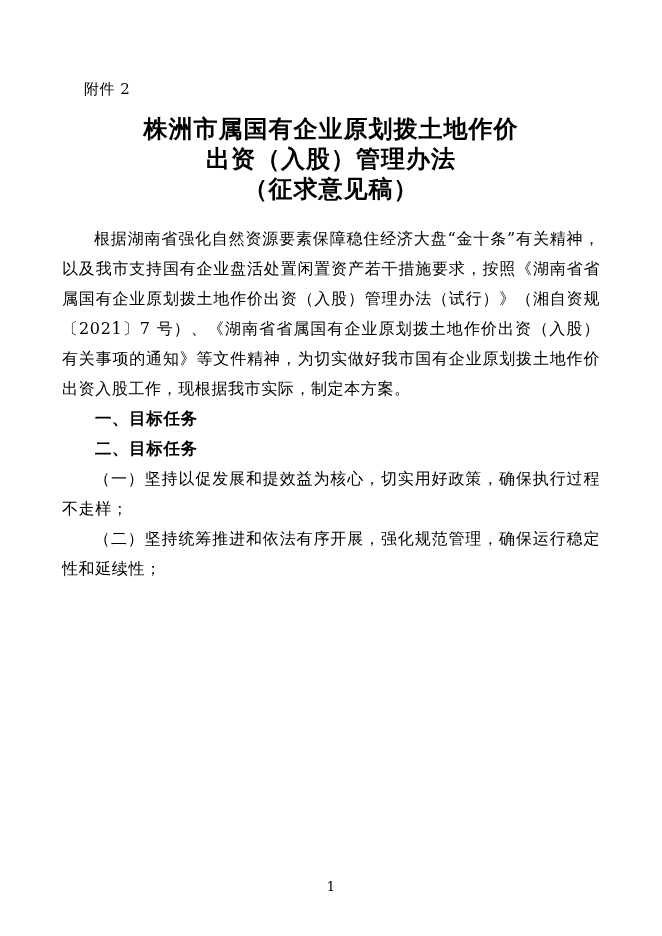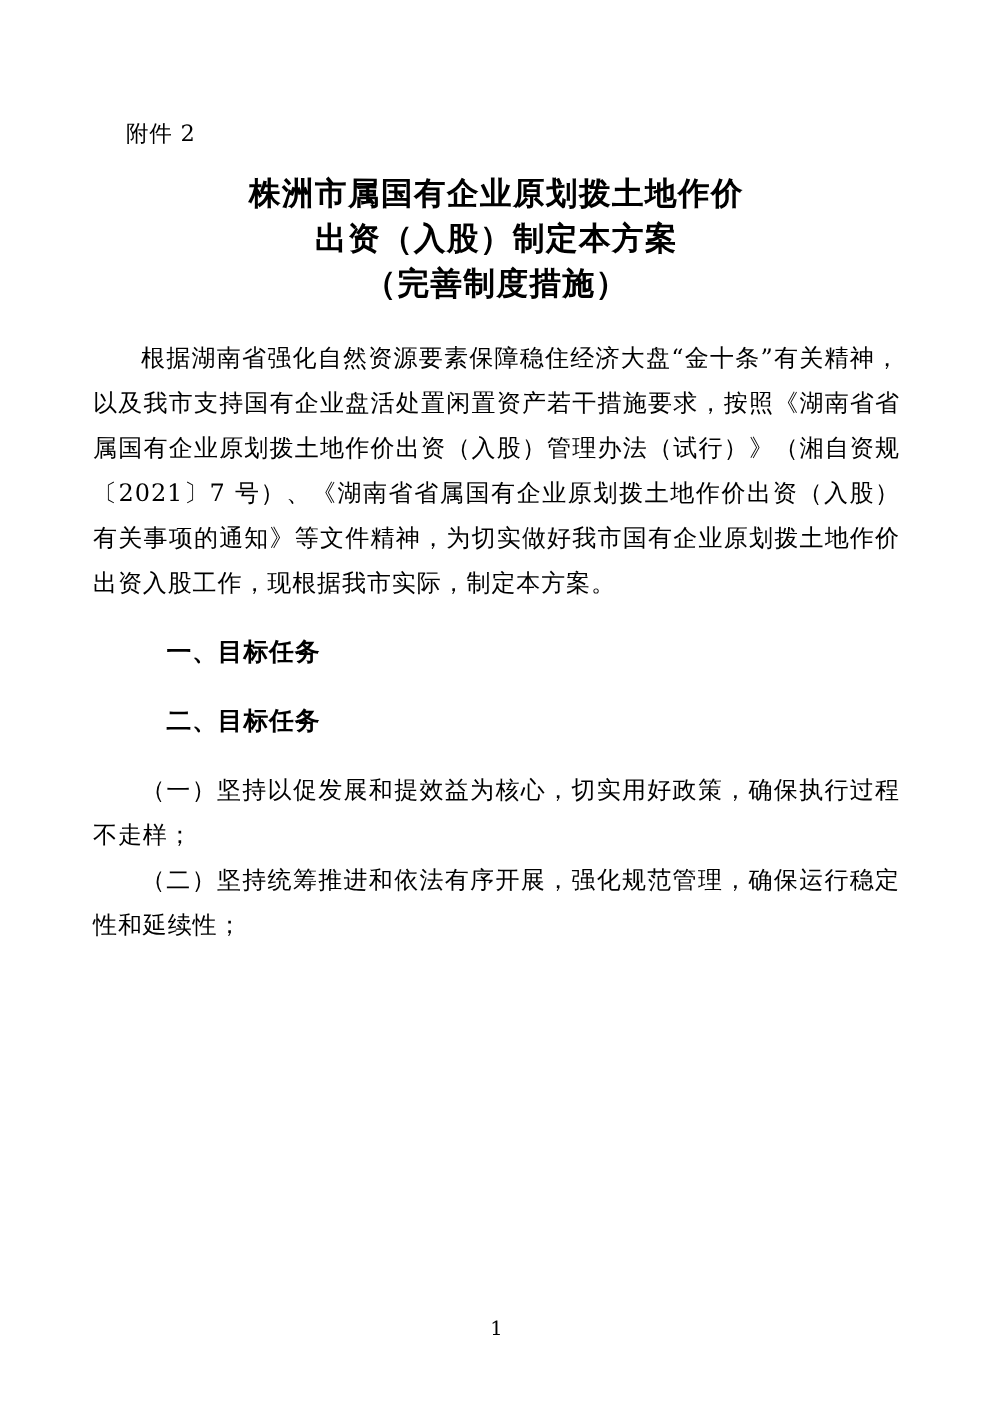--- a/index.html
+++ b/index.html
@@ -25,21 +25,21 @@
     font-family: "DejaVu Serif", serif;
     font-size: 15px;
     line-height: 22px;
     letter-spacing: 0.5px;
     margin: 0 0 14px 22px;
   }
   .doc-title {
     text-align: center;
     font-family: "DejaVu Serif", serif;
     font-weight: bold;
-    font-size: 21px;
+    font-size: 24px;
     line-height: 30px;
     letter-spacing: 1px;
     margin: 0 0 4px 0;
   }
   .doc-title .line {
     display: block;
     white-space: nowrap;
   }
   .title-gap {
     height: 16px;
@@ -53,21 +53,21 @@
     text-justify: inter-ideograph;
     margin: 0;
     text-indent: 2em;
   }
   .section-head {
     font-family: "DejaVu Sans", sans-serif;
     font-weight: bold;
     font-size: 16.5px;
     line-height: 30px;
     letter-spacing: 0.6px;
-    margin: 16px;
+    margin: 0;
     text-indent: 2em;
   }
   .page-number {
     position: absolute;
     bottom: 42px;
     left: 0;
     width: 662px;
     text-align: center;
     font-family: "DejaVu Serif", serif;
     font-size: 13px;
@@ -76,22 +76,22 @@
 </style>
 </head>
 <body>
 
 <div class="page">
 
   <div class="attachment-label">附件 2</div>
 
   <div class="doc-title">
     <span class="line">株洲市属国有企业原划拨土地作价</span>
-    <span class="line">出资（入股）制定本方案</span>
-    <span class="line">（完善制度措施）</span>
+    <span class="line">出资（入股）管理办法</span>
+    <span class="line">（征求意见稿）</span>
   </div>
 
   <div class="title-gap"></div>
 
   <div class="body-par">根据湖南省强化自然资源要素保障稳住经济大盘“金十条”有关精神，以及我市支持国有企业盘活处置闲置资产若干措施要求，按照《湖南省省属国有企业原划拨土地作价出资（入股）管理办法（试行）》（湘自资规〔2021〕7 号）、《湖南省省属国有企业原划拨土地作价出资（入股）有关事项的通知》等文件精神，为切实做好我市国有企业原划拨土地作价出资入股工作，现根据我市实际，制定本方案。</div>
 
   <div class="section-head">一、目标任务</div>
 
 
   <div class="section-head">二、目标任务</div>

